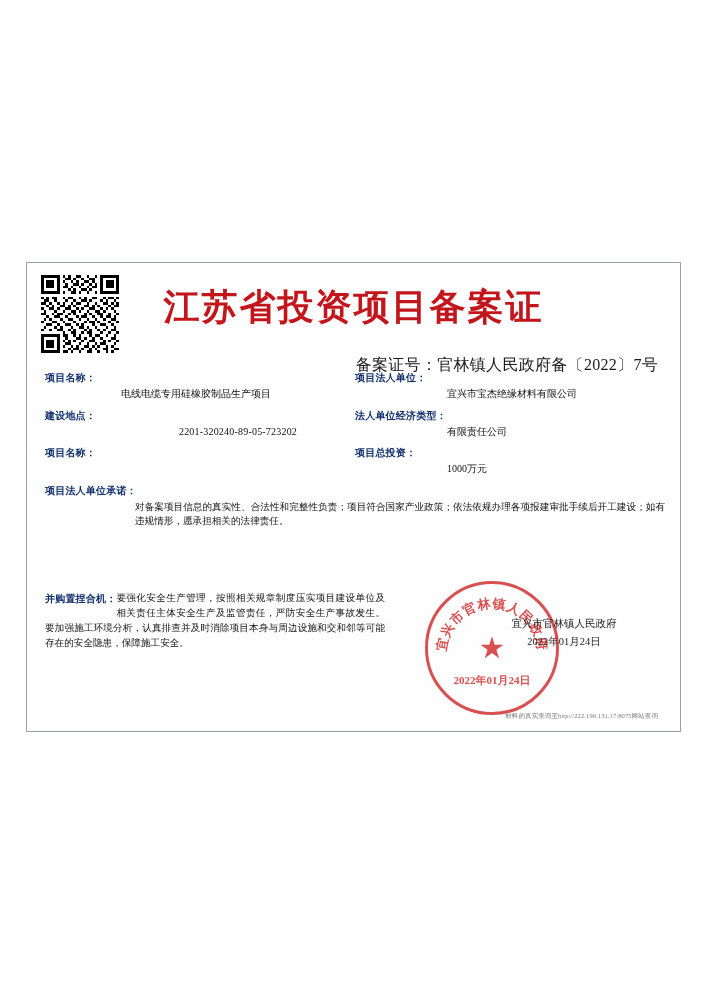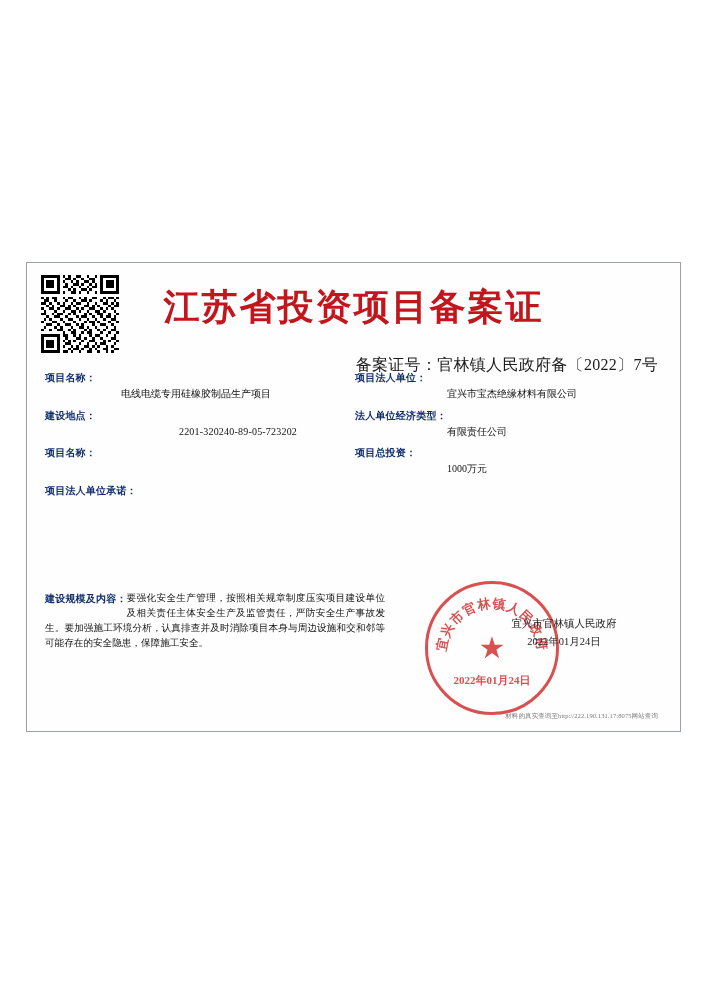--- a/index.html
+++ b/index.html
@@ -460,26 +460,27 @@
         <div class="cellR">
           <span class="lbl w2">项目总投资：</span>
           <span class="val">1000万元</span>
         </div>
       </div>
 
 
 
       <div class="blockrow">
         <span class="lbl">项目法人单位承诺：</span>
+        <span class="val">对备案项目信息的真实性、合法性和完整性负责；项目符合国家产业政策；依法依规办理各项报建审批手续后开工建设；如有违规情形，愿承担相关的法律责任。</span>
       </div>
 
     </div>
 
     <div class="safety">
-      <span class="lbl">建设规模及内容：</span>
+      <span class="lbl">并购置捏合机：</span>
       <span class="txt">要强化安全生产管理，按照相关规章制度压实项目建设单位及相关责任主体安全生产及监管责任，严防安全生产事故发生。要加强施工环境分析，认真排查并及时消除项目本身与周边设施和交和邻等可能存在的安全隐患，保障施工安全。</span>
     </div>
 
     <div class="seal">
       <svg class="arc" viewBox="0 0 128 128">
         <defs>
           <path id="arcpath" d="M 18,70 A 46,46 0 0 1 110,70"></path>
         </defs>
         <text>
           <textPath href="#arcpath" startOffset="50%" text-anchor="middle">宜兴市官林镇人民政府</textPath>

